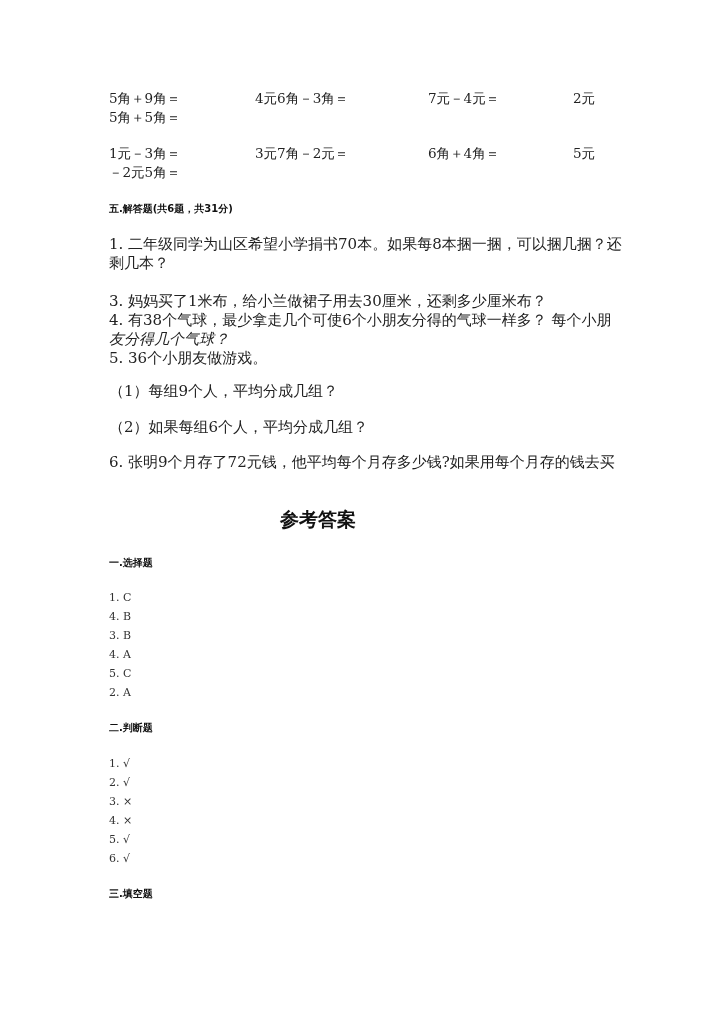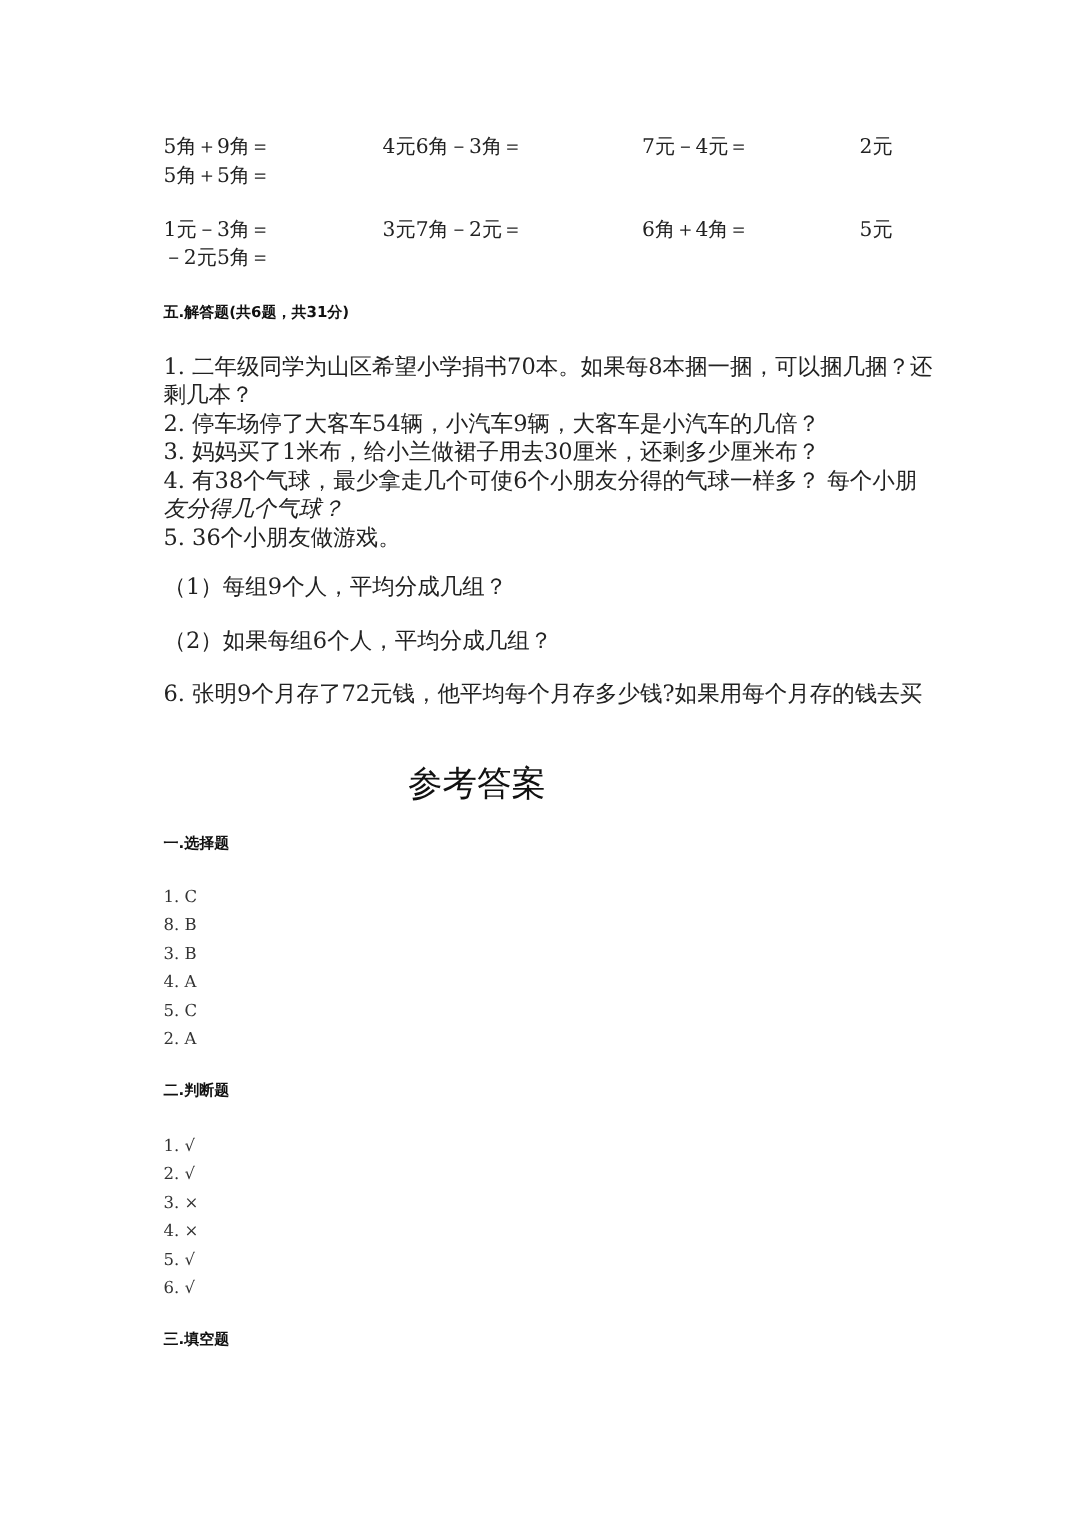--- a/index.html
+++ b/index.html
@@ -4,22 +4,22 @@
 <style>
   html, body { margin:0; padding:0; background:#ffffff; }
   body { width:720px; height:1018px; position:relative; overflow:hidden;
          font-family:"DejaVu Serif","Liberation Serif",serif; color:#222; }
   .page { position:absolute; left:0; top:0; width:720px; height:1018px; }
   .line { position:absolute; left:109px; font-size:15px; line-height:19px; white-space:nowrap; }
   .cell { position:absolute; font-size:13.5px; line-height:19px; white-space:nowrap; }
   .heading { position:absolute; left:109px; font-family:"DejaVu Sans","Liberation Sans",sans-serif;
              font-weight:bold; font-size:10px; line-height:19px; color:#111; }
   .title { position:absolute; left:0; width:636px; text-align:center; top:507px;
-           font-family:"DejaVu Sans","Liberation Sans",sans-serif; font-weight:normal;
-           font-size:23px; color:#111; }
+           font-family:"DejaVu Sans","Liberation Sans",sans-serif; font-weight:bold;
+           font-size:19px; color:#111; }
   .ans { position:absolute; left:109px; font-size:11px; line-height:19px; color:#333; }
 </style>
 </head>
 <body>
 
 <div class="page">
 
   <div>
     <span class="cell" style="left:109px;top:89px;">5角＋9角＝</span>
     <span class="cell" style="left:255px;top:89px;">4元6角－3角＝</span>
@@ -31,34 +31,33 @@
     <span class="cell" style="left:109px;top:144px;">1元－3角＝</span>
     <span class="cell" style="left:255px;top:144px;">3元7角－2元＝</span>
     <span class="cell" style="left:428px;top:144px;">6角＋4角＝</span>
     <span class="cell" style="left:573px;top:144px;">5元</span>
     <span class="cell" style="left:109px;top:163px;">－2元5角＝</span>
   </div>
 
   <div class="heading" style="top:199px;">五.解答题(共6题，共31分)</div>
   <div class="line" style="top:235px;">1. 二年级同学为山区希望小学捐书70本。如果每8本捆一捆，可以捆几捆？还</div>
   <div class="line" style="top:254px;">剩几本？</div>
-  <div class="line" style="top:273px;">2. 停车场停了大客车54辆，小汽车9辆，大客车是小汽车的几倍？</div>
   <div class="line" style="top:292px;">3. 妈妈买了1米布，给小兰做裙子用去30厘米，还剩多少厘米布？</div>
   <div class="line" style="top:311px;">4. 有38个气球，最少拿走几个可使6个小朋友分得的气球一样多？  每个小朋</div>
   <div class="line" style="top:330px;font-style:italic;">友分得几个气球？</div>
   <div class="line" style="top:349px;">5. 36个小朋友做游戏。</div>
   <div class="line" style="top:382px;left:109px;">（1）每组9个人，平均分成几组？</div>
   <div class="line" style="top:418px;left:109px;">（2）如果每组6个人，平均分成几组？</div>
   <div class="line" style="top:453px;">6. 张明9个月存了72元钱，他平均每个月存多少钱?如果用每个月存的钱去买</div>
 
   <div class="title">参考答案</div>
 
   <div class="heading" style="top:553px;">一.选择题</div>
   <div class="ans" style="top:588px;">1. C</div>
-  <div class="ans" style="top:607px;">8. B</div>
+  <div class="ans" style="top:607px;">4. B</div>
   <div class="ans" style="top:626px;">3. B</div>
   <div class="ans" style="top:645px;">4. A</div>
   <div class="ans" style="top:664px;">5. C</div>
   <div class="ans" style="top:683px;">2. A</div>
 
   <div class="heading" style="top:718px;">二.判断题</div>
   <div class="ans" style="top:754px;">1. √</div>
   <div class="ans" style="top:773px;">2. √</div>
   <div class="ans" style="top:792px;">3. ×</div>
   <div class="ans" style="top:811px;">4. ×</div>

